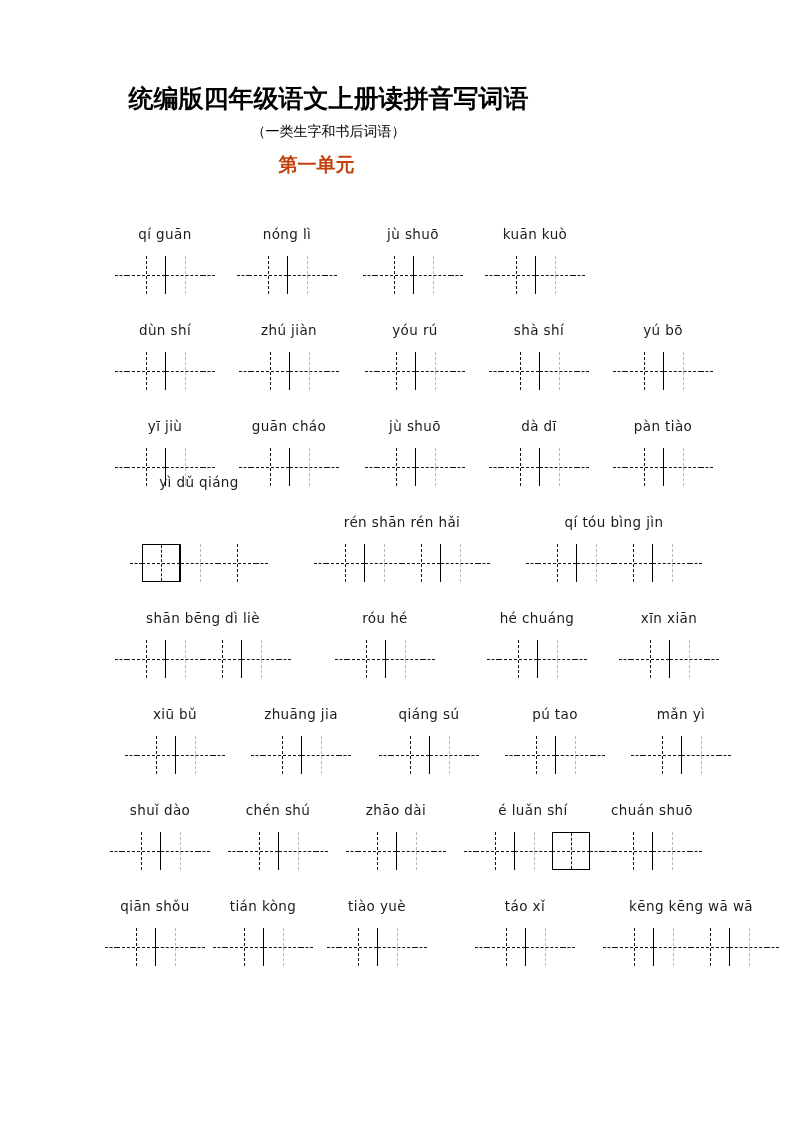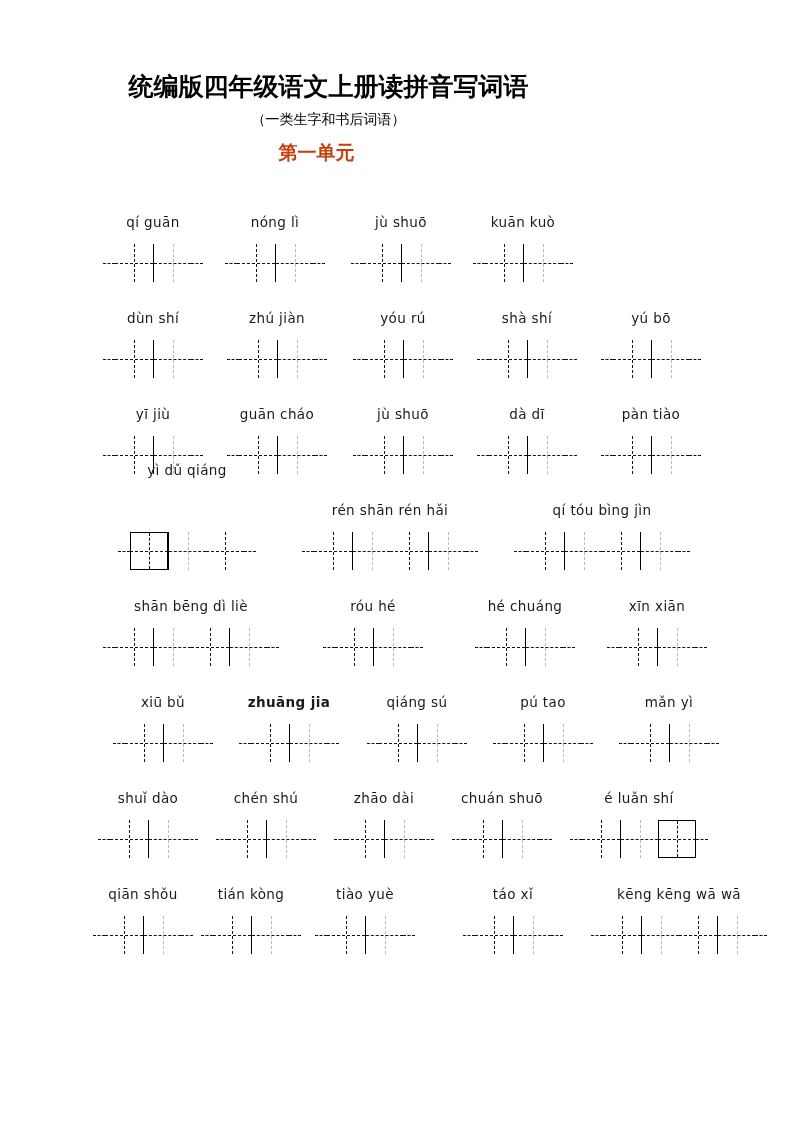--- a/index.html
+++ b/index.html
@@ -15,21 +15,21 @@
     color: #000000;
     position: relative;
     overflow: hidden;
   }
 
   .page {
     width: 657px;
     height: 1122px;
     position: relative;
     box-sizing: border-box;
-    padding: 0;
+    padding: 12px;
   }
 
   
   .doc-title {
     text-align: center;
     font-family: "DejaVu Sans", "Liberation Sans", sans-serif;
     font-size: 25px;
     font-weight: bold;
     letter-spacing: 0px;
     margin: 0;
@@ -389,21 +389,21 @@
       <div class="ex-row" style="padding-left: 113px;">
         <div class="ex-group" style="margin-right: 26px;">
           <div class="pinyin-line">xiū bǔ</div>
           <div class="grid-boxes">
             <div class="overhang-l"></div>
             <div class="cell"></div>
             <div class="cell solid-left faint-v"></div>
             <div class="overhang-r"></div>
           </div>
         </div>
-        <div class="ex-group" style="margin-right: 28px; font-weight: bold;">
+        <div class="ex-group" style="margin-right: 28px;">
           <div class="pinyin-line">zhuāng jia</div>
           <div class="grid-boxes">
             <div class="overhang-l"></div>
             <div class="cell"></div>
             <div class="cell solid-left faint-v"></div>
             <div class="overhang-r"></div>
           </div>
         </div>
         <div class="ex-group" style="margin-right: 26px;">
           <div class="pinyin-line">qiáng sú</div>
@@ -454,36 +454,36 @@
         </div>
         <div class="ex-group" style="margin-right: 18px;">
           <div class="pinyin-line">zhāo dài</div>
           <div class="grid-boxes">
             <div class="overhang-l"></div>
             <div class="cell"></div>
             <div class="cell solid-left faint-v"></div>
             <div class="overhang-r"></div>
           </div>
         </div>
+        <div class="ex-group">
+          <div class="pinyin-line">é luǎn shí</div>
+          <div class="grid-boxes">
+            <div class="overhang-l"></div>
+            <div class="cell"></div>
+            <div class="cell solid-left faint-v"></div>
+            <div class="cell bordered"></div>
+            <div class="overhang-r"></div>
+          </div>
+        </div>
         <div class="ex-group" style="margin-right: 18px;">
           <div class="pinyin-line">chuán shuō</div>
           <div class="grid-boxes">
             <div class="overhang-l"></div>
             <div class="cell"></div>
             <div class="cell solid-left faint-v"></div>
-            <div class="overhang-r"></div>
-          </div>
-        </div>
-        <div class="ex-group">
-          <div class="pinyin-line">é luǎn shí</div>
-          <div class="grid-boxes">
-            <div class="overhang-l"></div>
-            <div class="cell"></div>
-            <div class="cell solid-left faint-v"></div>
-            <div class="cell bordered"></div>
             <div class="overhang-r"></div>
           </div>
         </div>
       </div>
       <div class="ex-row" style="padding-left: 93px;">
         <div class="ex-group" style="margin-right: 8px;">
           <div class="pinyin-line">qiān shǒu</div>
           <div class="grid-boxes">
             <div class="overhang-l"></div>
             <div class="cell"></div>

